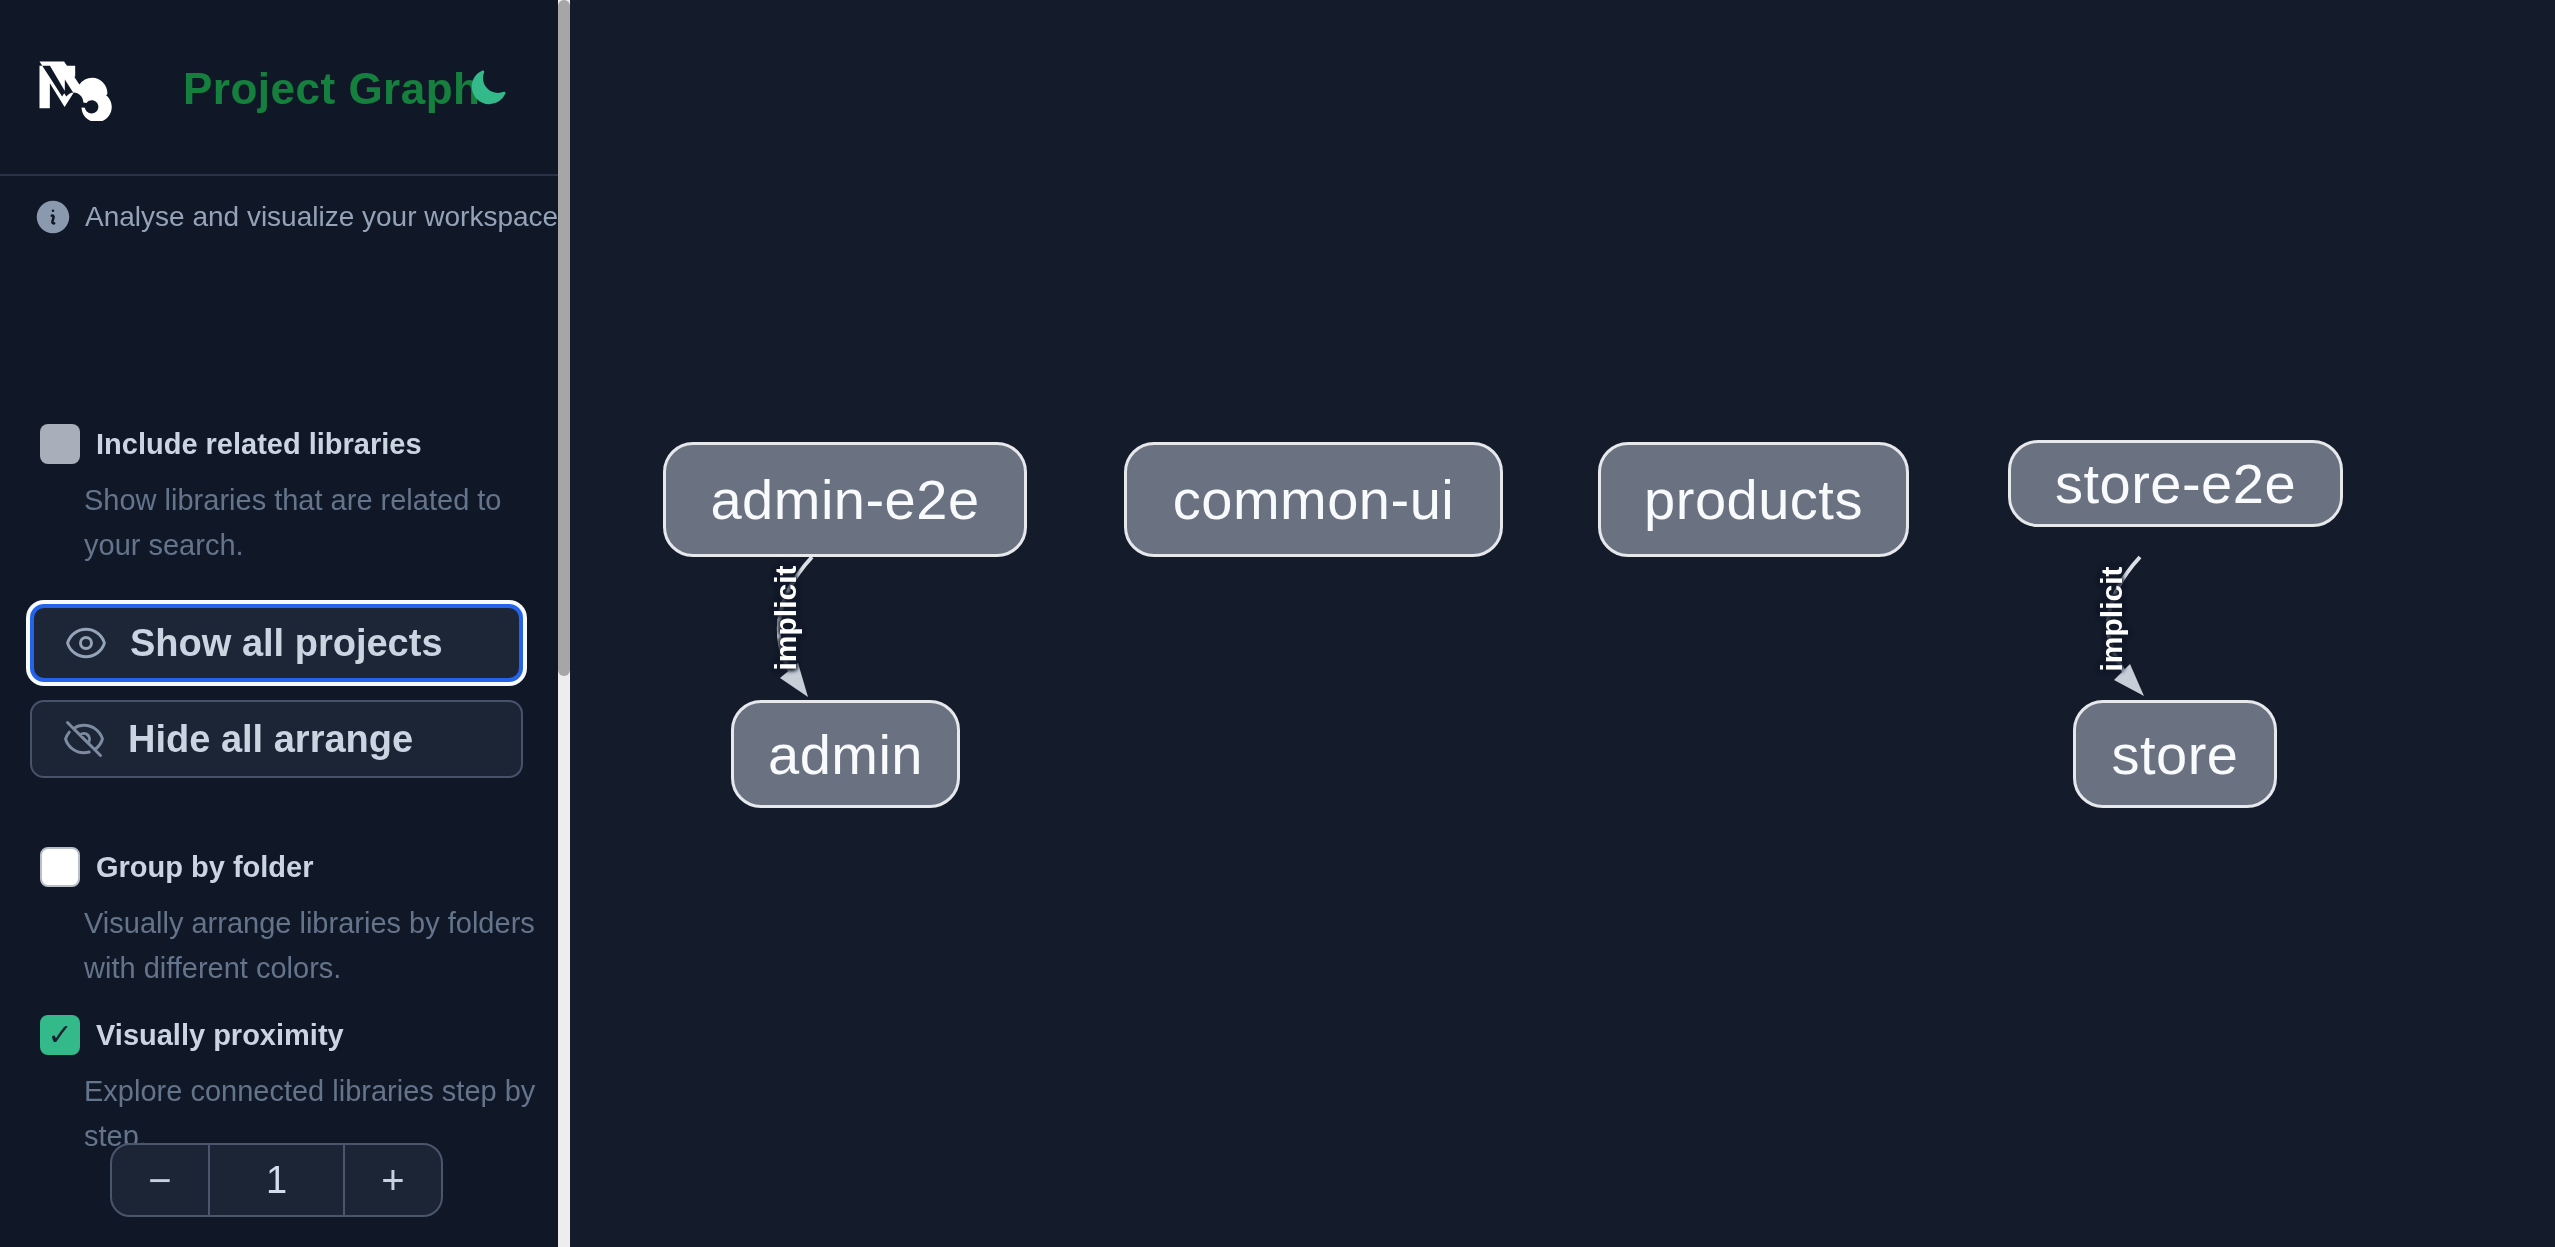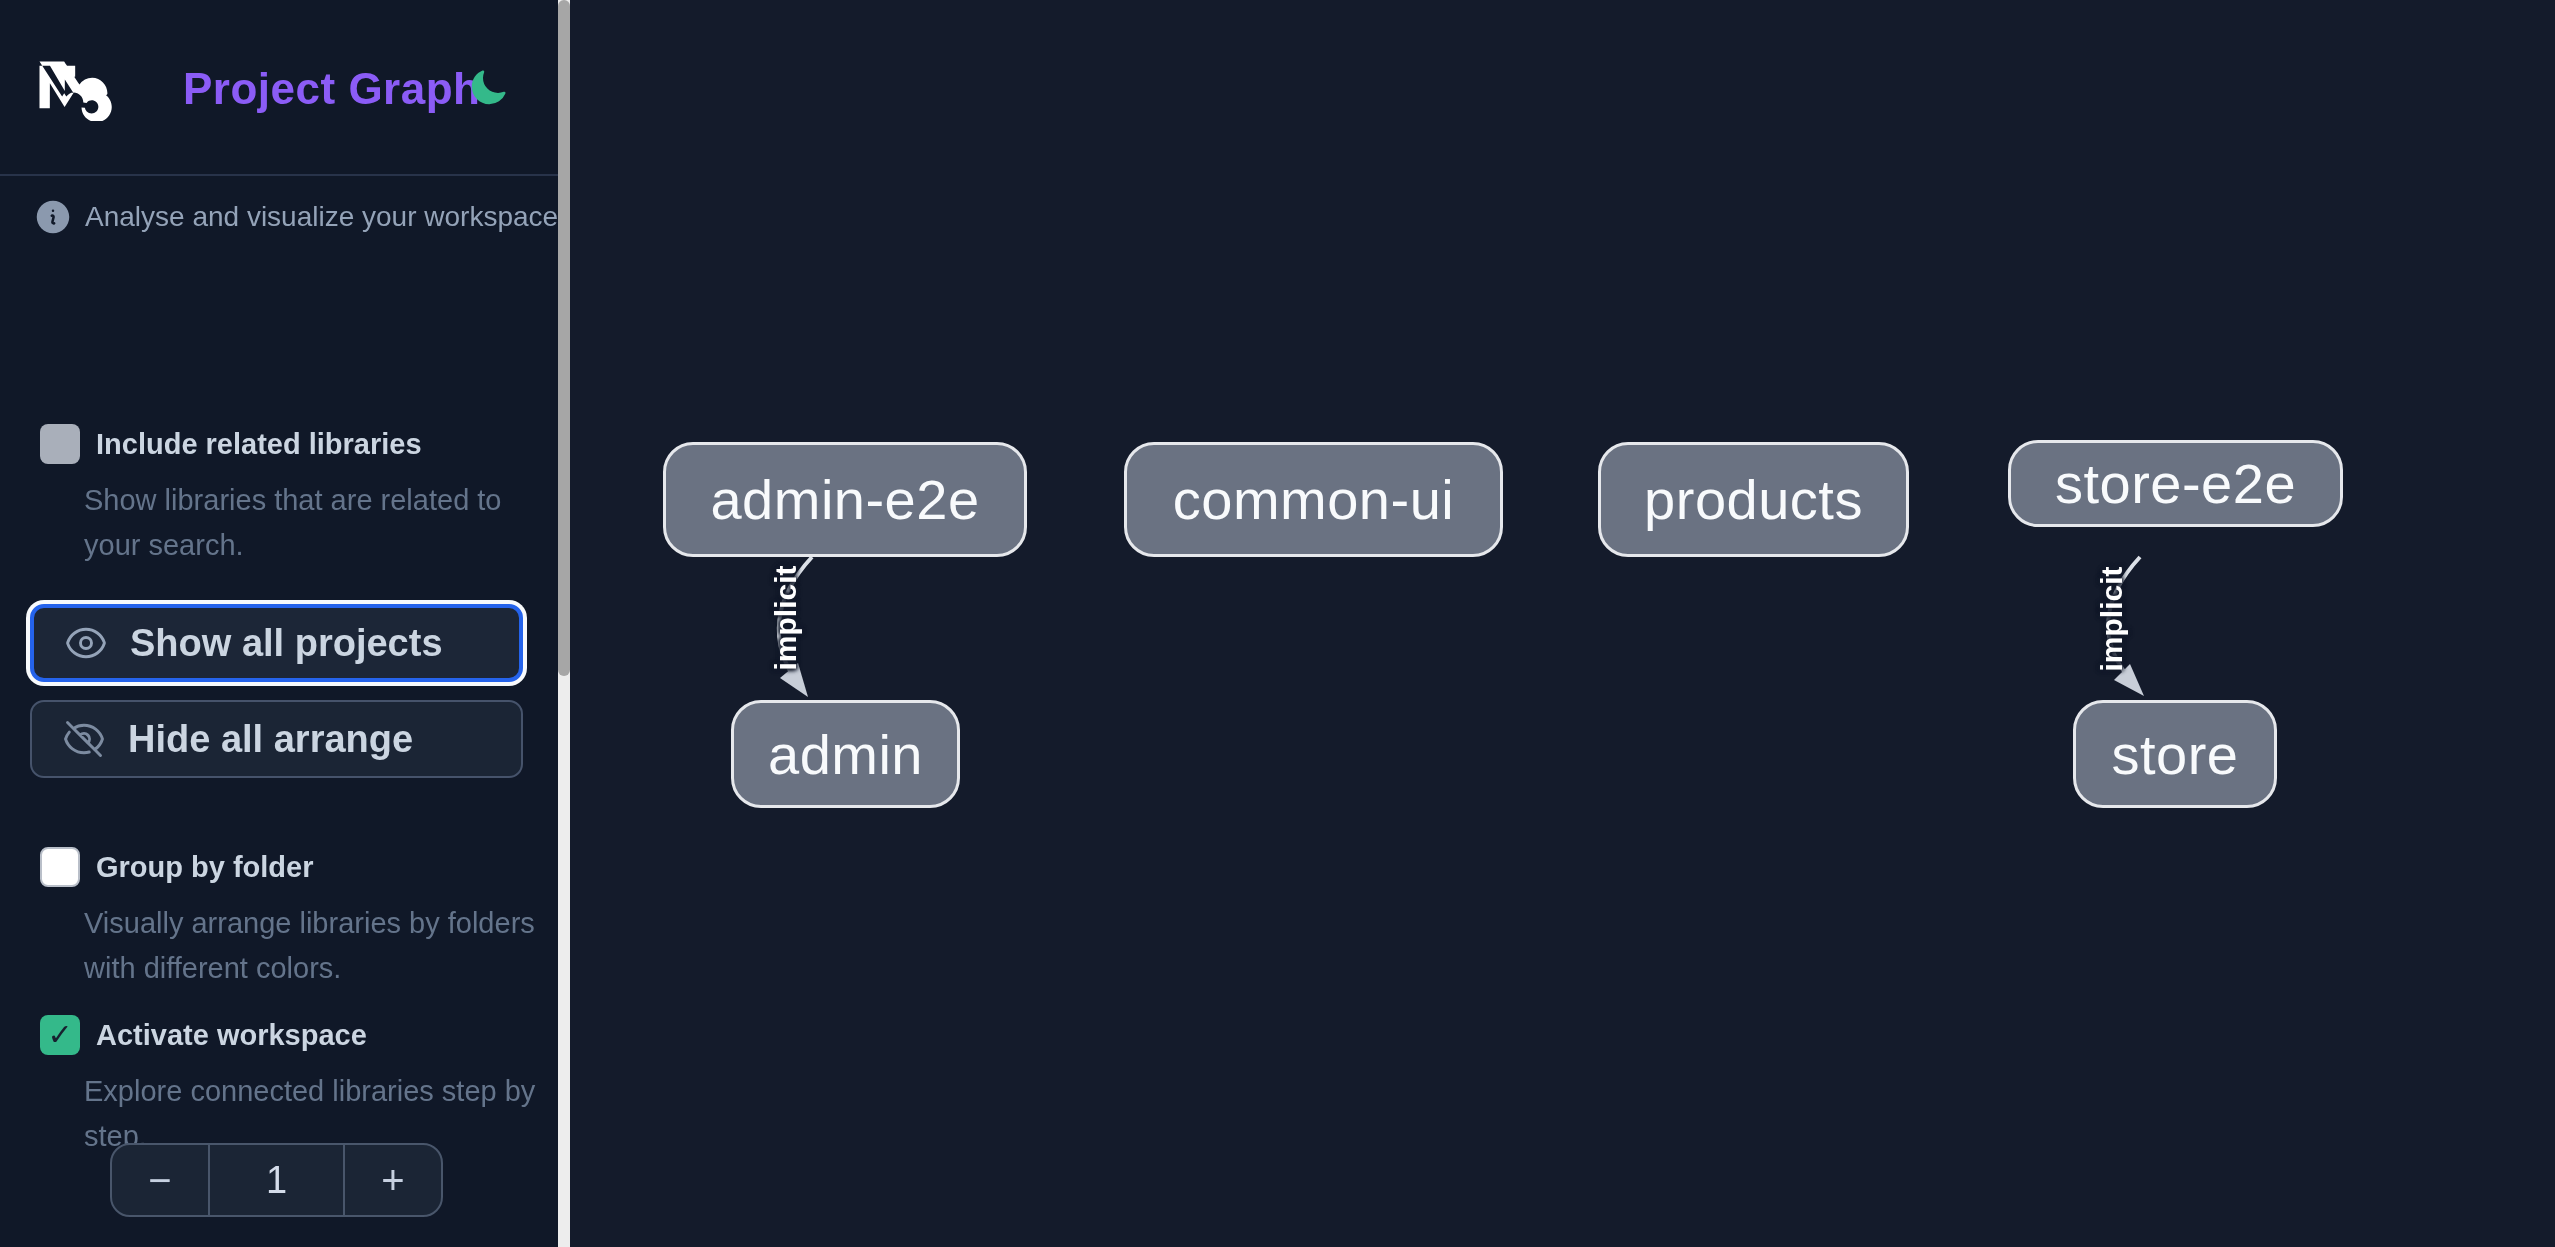--- a/index.html
+++ b/index.html
@@ -16,21 +16,21 @@
     background: #101828;
   }
   .sidebar-header {
     position: absolute; left: 0; top: 0; width: 558px; height: 176px;
     border-bottom: 2px solid #28334A;
     display: flex; align-items: center;
   }
   .nx-logo { position: absolute; left: 25px; top: 53px; width: 97px; height: 68px; }
   .app-title {
     position: absolute; left: 183px; top: 64px;
-    font-size: 44px; font-weight: 600; color: #8b5cf6; letter-spacing: 0.5px;
+    font-size: 44px; font-weight: 600; color: #15803d; letter-spacing: 0.5px;
   }
   .moon-btn { position: absolute; left: 468px; top: 68px; width: 40px; height: 40px; cursor: pointer; background: none; border: none; }
 
   .intro-row { position: absolute; left: 33px; top: 197px; display: flex; align-items: center; }
   .info-icon { width: 40px; height: 40px; flex: 0 0 40px; }
   .intro-text { margin-left: 12px; font-size: 28px; color: #94A3B8; }
 
   .search-box {
     position: absolute; left: 30px; top: 317px; width: 493px; height: 72px;
     background: #1B2534; border-radius: 14px;
@@ -186,21 +186,21 @@
       <div class="opt-label">Group by folder</div>
     </div>
     <div class="opt-desc">Visually arrange libraries by folders with different colors.</div>
   </div>
 
   <div class="opt-row" style="top: 1015px;">
     <div class="opt-head">
       <div class="checkbox cb-green">
         <span class="check-glyph">✓</span>
       </div>
-      <div class="opt-label">Activate workspace</div>
+      <div class="opt-label">Visually proximity</div>
     </div>
     <div class="opt-desc">Explore connected libraries step by step.</div>
   </div>
 
   <div class="stepper">
     <button class="step-btn">−</button>
     <div class="step-value">1</div>
     <button class="step-btn">+</button>
   </div>
 

